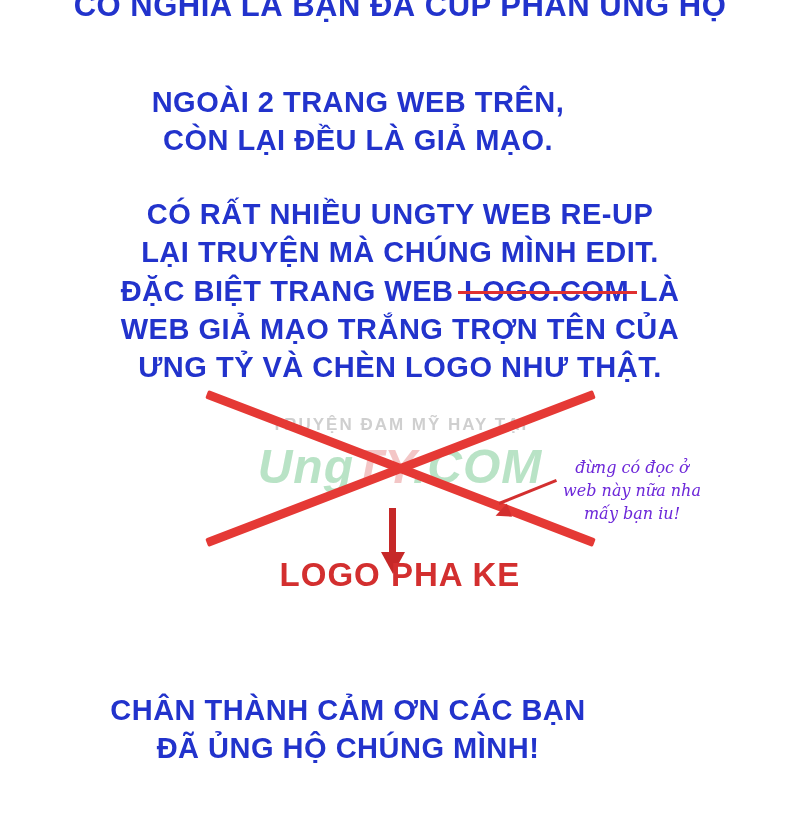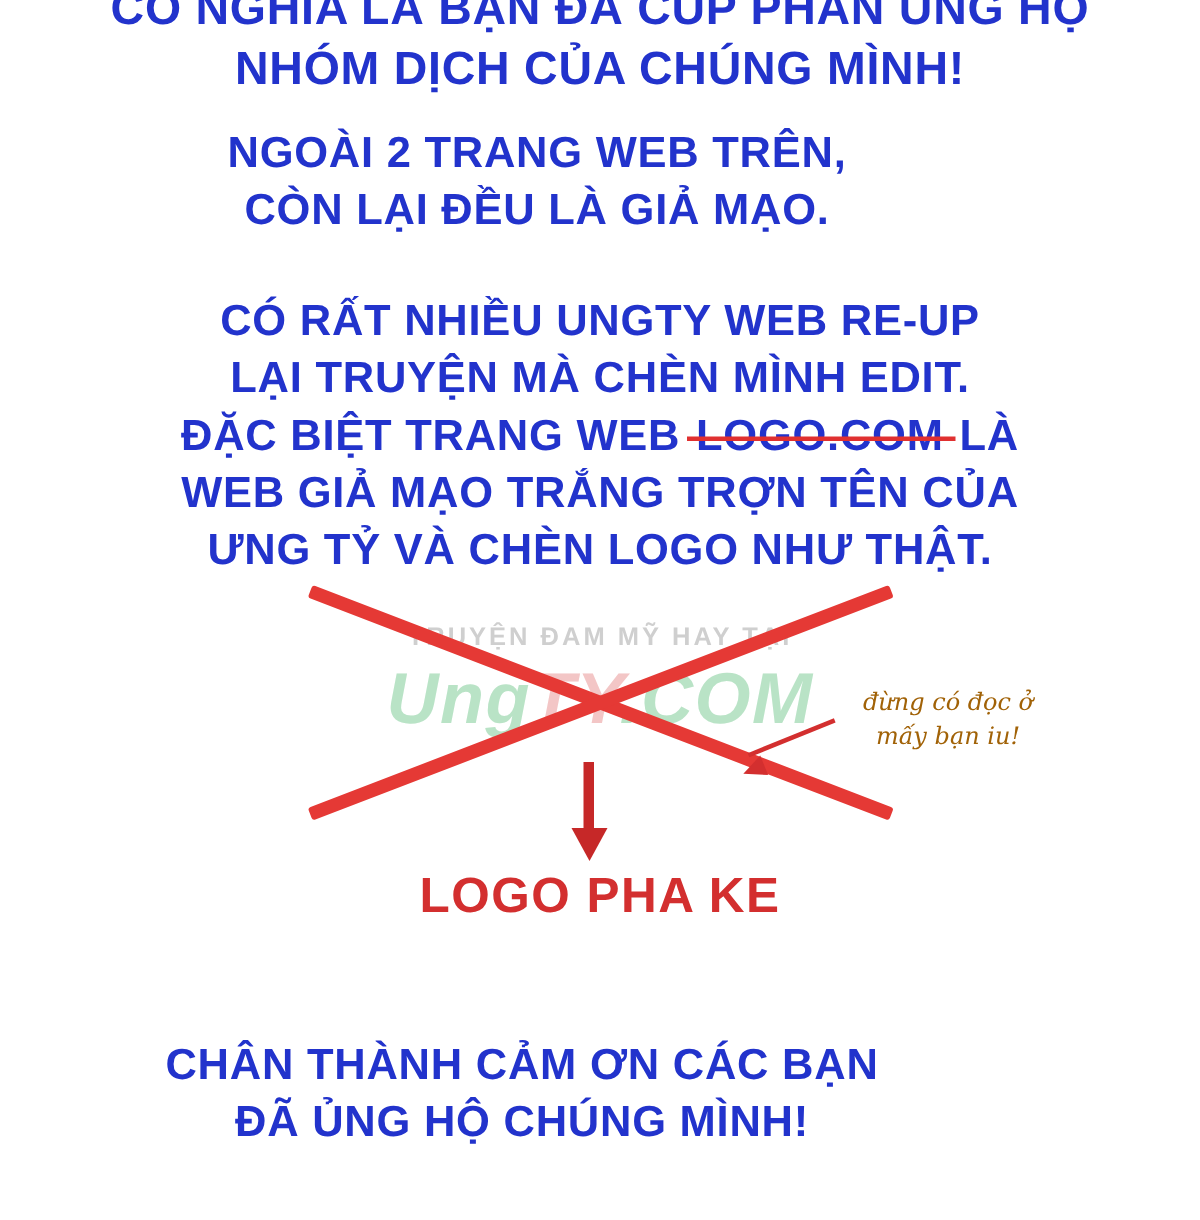--- a/index.html
+++ b/index.html
@@ -157,40 +157,40 @@
     width: 0;
     height: 0;
     border-left: 12px solid transparent;
     border-right: 12px solid transparent;
     border-top: 22px solid #c62828;
   }
 
   #fake-logo-label {
     position: absolute;
     left: 0;
-    top: 578px;
+    top: 556px;
     width: 800px;
     text-align: center;
     font-size: 33px;
     font-weight: bold;
     color: #d32f2f;
     letter-spacing: 1px;
   }
 
   
   #side-note {
     position: absolute;
     left: 552px;
     top: 456px;
     width: 160px;
     text-align: center;
     font-family: "DejaVu Serif", serif;
     font-style: italic;
     font-size: 16px;
-    color: #a16207;
+    color: #6d28d9;
     line-height: 1.45;
   }
   #note-arrow {
     position: absolute;
     left: 495px;
     top: 480px;
     width: 70px;
     height: 50px;
   }
   #note-arrow .shaft {
@@ -224,31 +224,30 @@
     font-size: 29px;
   }
 </style>
 </head>
 <body>
 
 <div class="page">
 
   <div id="intro-block" class="blue-block">
     <span class="line">CÓ NGHĨA LÀ BẠN ĐÃ CÚP PHẦN ỦNG HỘ</span>
-    <span class="line">NHÓM DỊCH CỦA CHÚNG MÌNH!</span>
   </div>
 
   <div id="notice-block" class="blue-block">
     <span class="line">NGOÀI 2 TRANG WEB TRÊN,</span>
     <span class="line">CÒN LẠI ĐỀU LÀ GIẢ MẠO.</span>
   </div>
 
   <div id="warning-block" class="blue-block">
     <span class="line">CÓ RẤT NHIỀU UNGTY WEB RE-UP</span>
-    <span class="line">LẠI TRUYỆN MÀ CHÈN MÌNH EDIT.</span>
+    <span class="line">LẠI TRUYỆN MÀ CHÚNG MÌNH EDIT.</span>
     <span class="line">
       <span>ĐẶC BIỆT TRANG WEB </span><span class="strike-red">LOGO.COM</span><span> LÀ</span>
     </span>
     <span class="line">WEB GIẢ MẠO TRẮNG TRỢN TÊN CỦA</span>
     <span class="line">ƯNG TỶ VÀ CHÈN LOGO NHƯ THẬT.</span>
   </div>
 
   <div id="logo-area">
     <div id="logo-caption">TRUYỆN ĐAM MỸ HAY TẠI</div>
     <div id="logo-wordmark">
@@ -267,20 +266,21 @@
   </div>
 
   <div id="fake-logo-label">LOGO PHA KE</div>
 
   <div id="note-arrow">
     <div class="shaft"></div>
     <div class="head"></div>
   </div>
   <div id="side-note">
     <span class="line">đừng có đọc ở</span>
+    <span class="line">web này nữa nha</span>
     <span class="line">mấy bạn iu!</span>
   </div>
 
   <div id="thanks-block" class="blue-block">
     <span class="line">CHÂN THÀNH CẢM ƠN CÁC BẠN</span>
     <span class="line">ĐÃ ỦNG HỘ CHÚNG MÌNH!</span>
   </div>
 
 </div>
 

